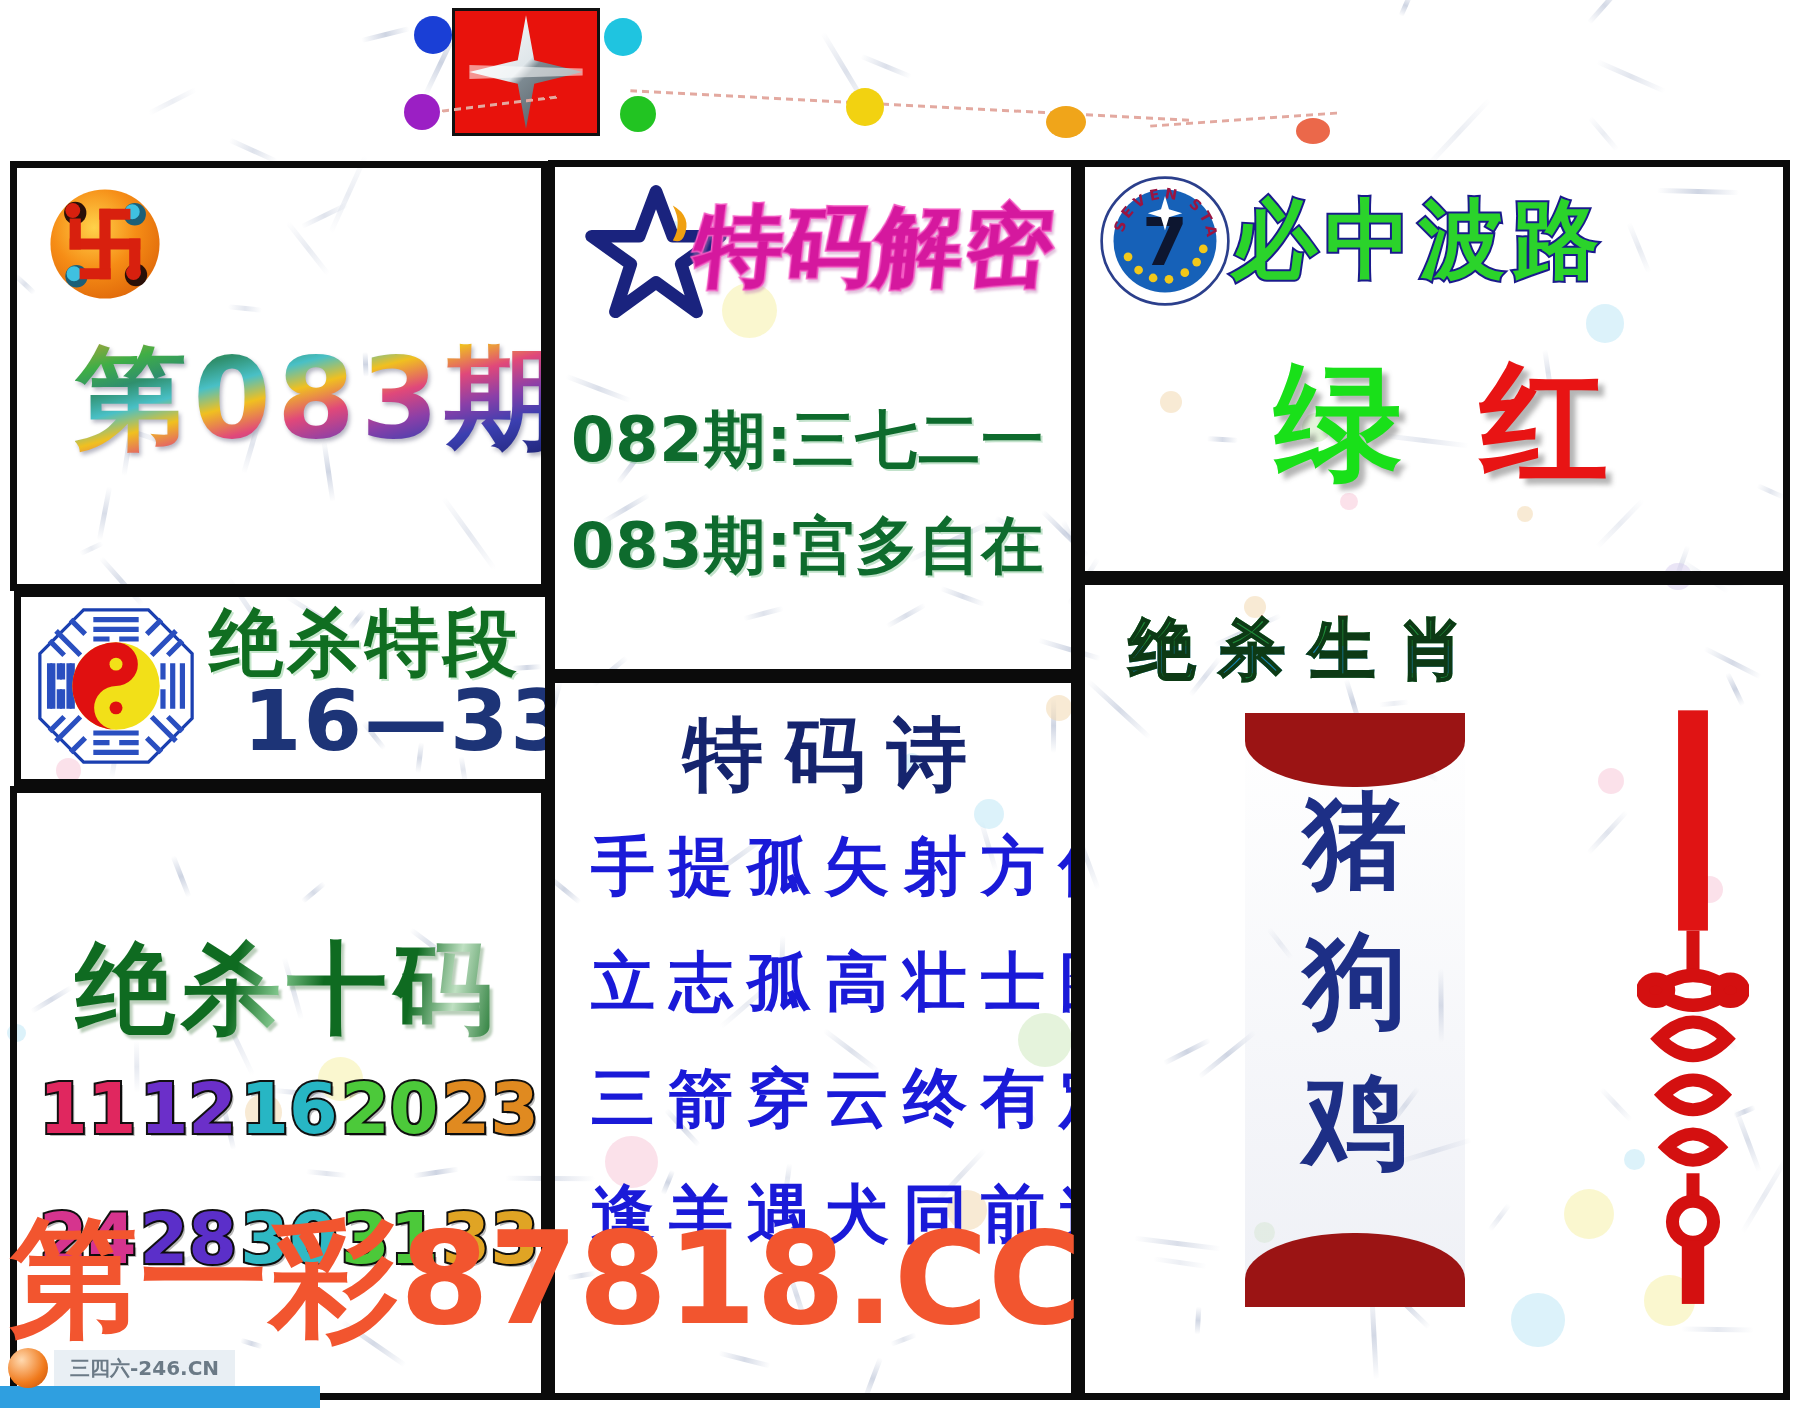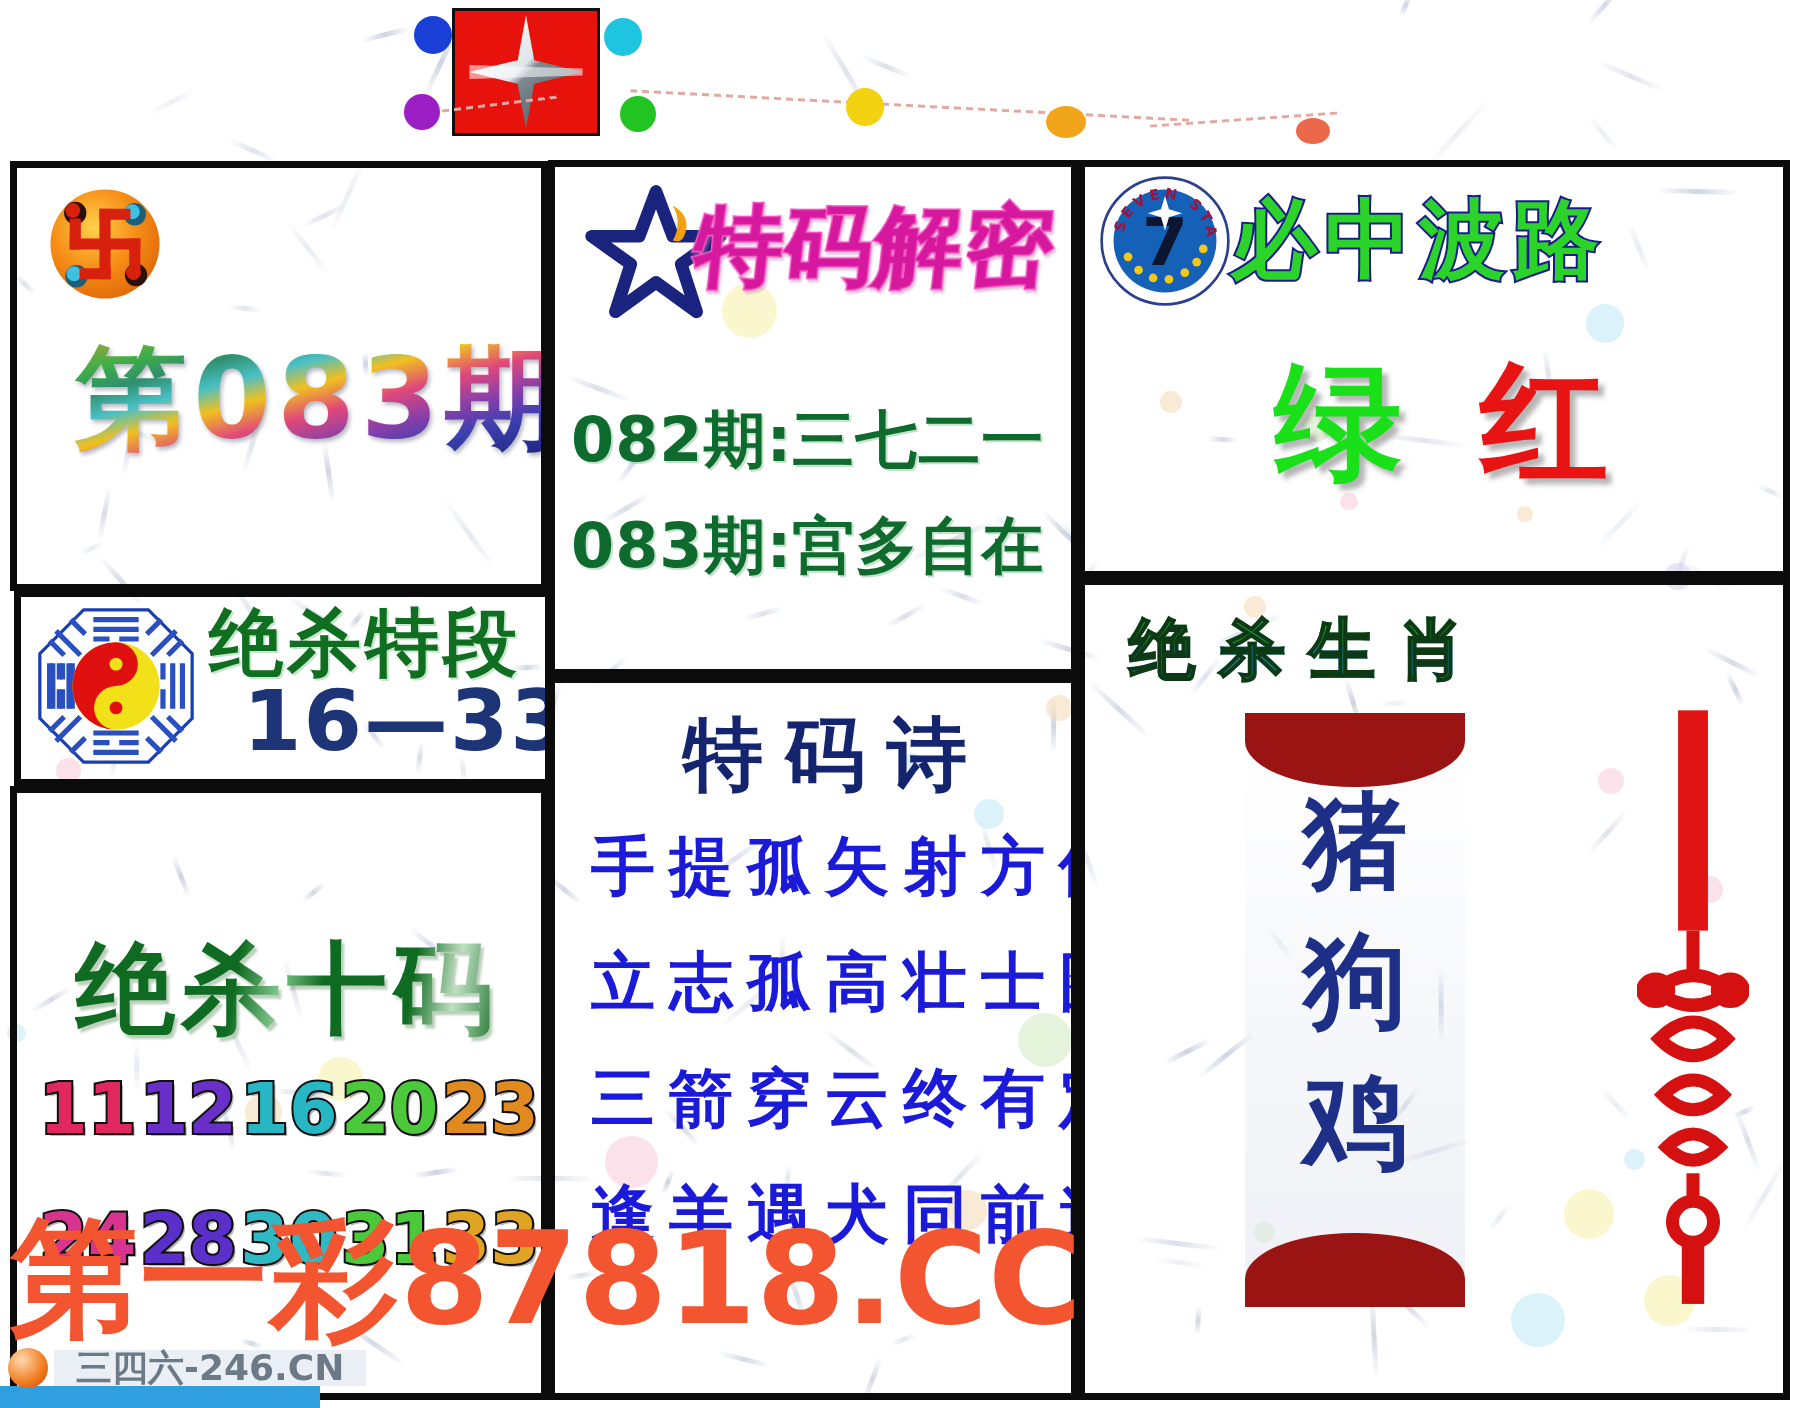--- a/index.html
+++ b/index.html
@@ -203,22 +203,22 @@
   .wm-corner{
     position:absolute;left:8px;top:1348px;z-index:21;
     display:flex;align-items:center;gap:6px;pointer-events:none;
   }
   .wm-corner .orb{
     width:40px;height:40px;border-radius:50%;
     background:radial-gradient(circle at 34% 30%,#ffd9b0,#f07a1c 60%,#c24b06);
     display:block;
   }
   .wm-corner .wm-corner-text{
-    font-size:36px;line-height:34px;font-weight:700;color:#6b7a86;
-    background:rgba(226,234,240,.75);padding:1px 22px;white-space:nowrap;
+    font-size:20px;line-height:34px;font-weight:700;color:#6b7a86;
+    background:rgba(226,234,240,.75);padding:1px 16px;white-space:nowrap;
   }
   .wm-bar{
     position:absolute;left:0;top:1386px;width:320px;height:22px;
     background:#2f9fe0;z-index:19;
   }
 </style>
 </head>
 <body>
 
 <div class="page">

